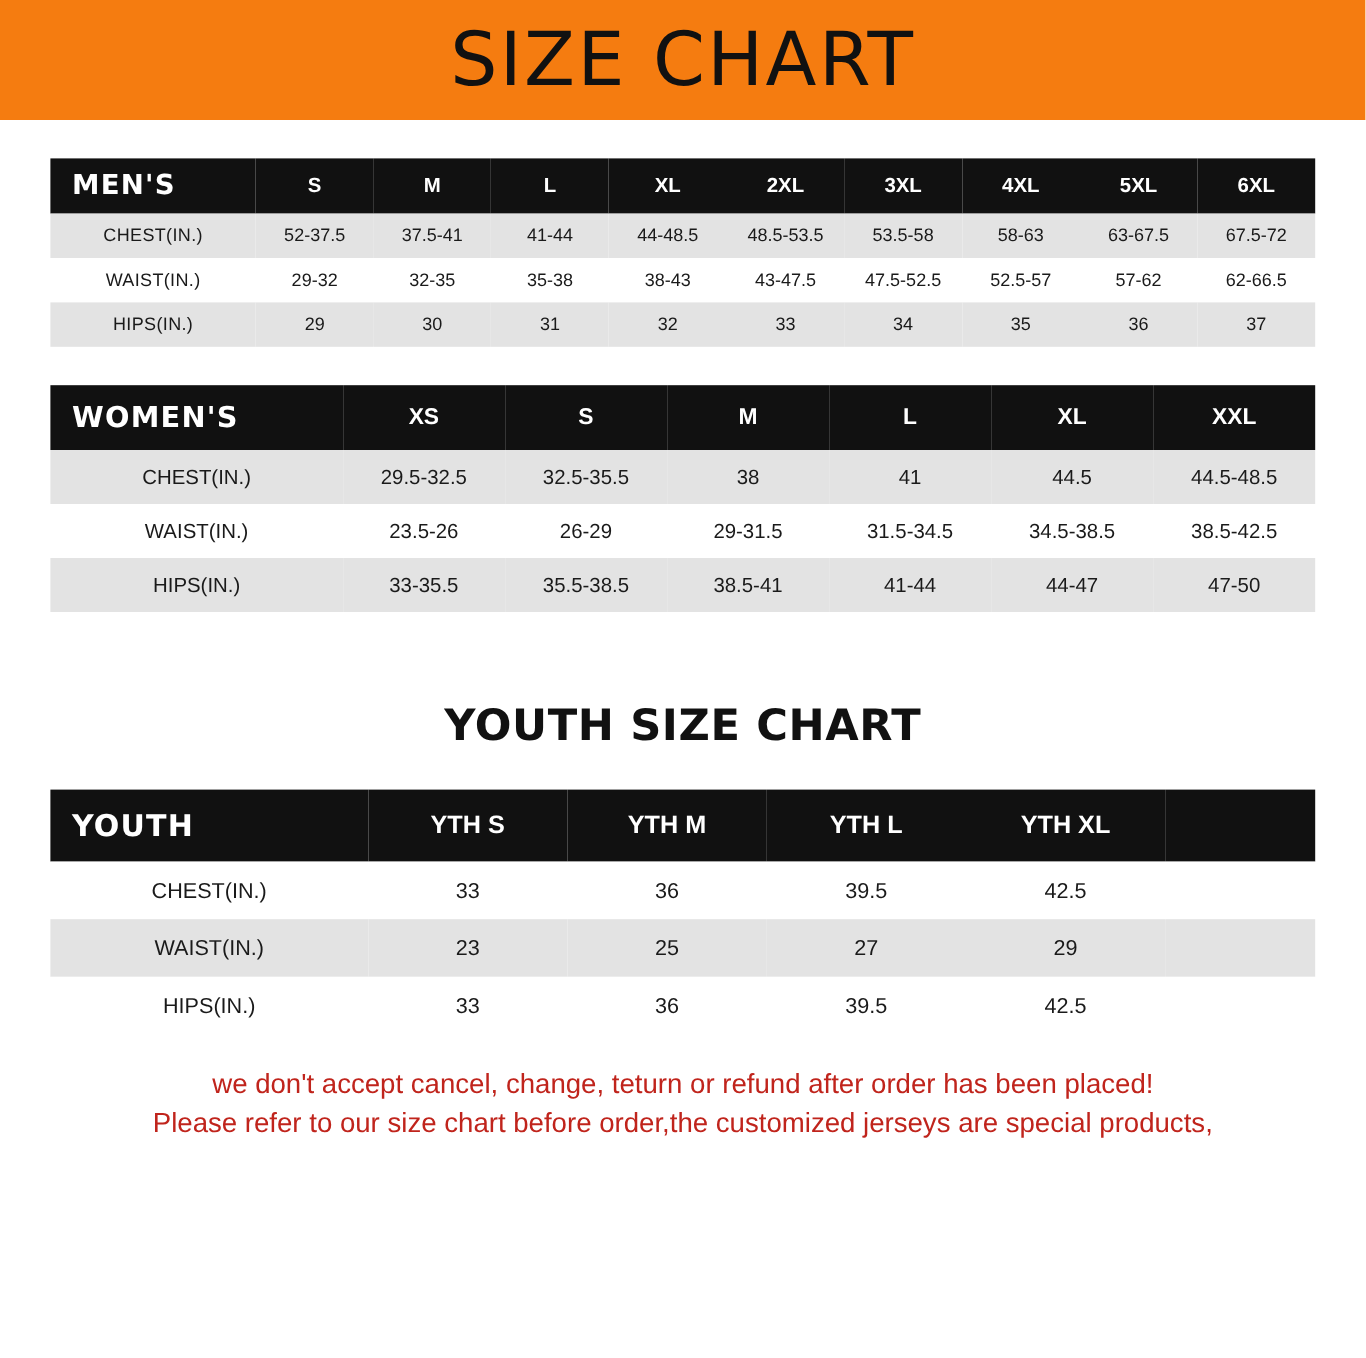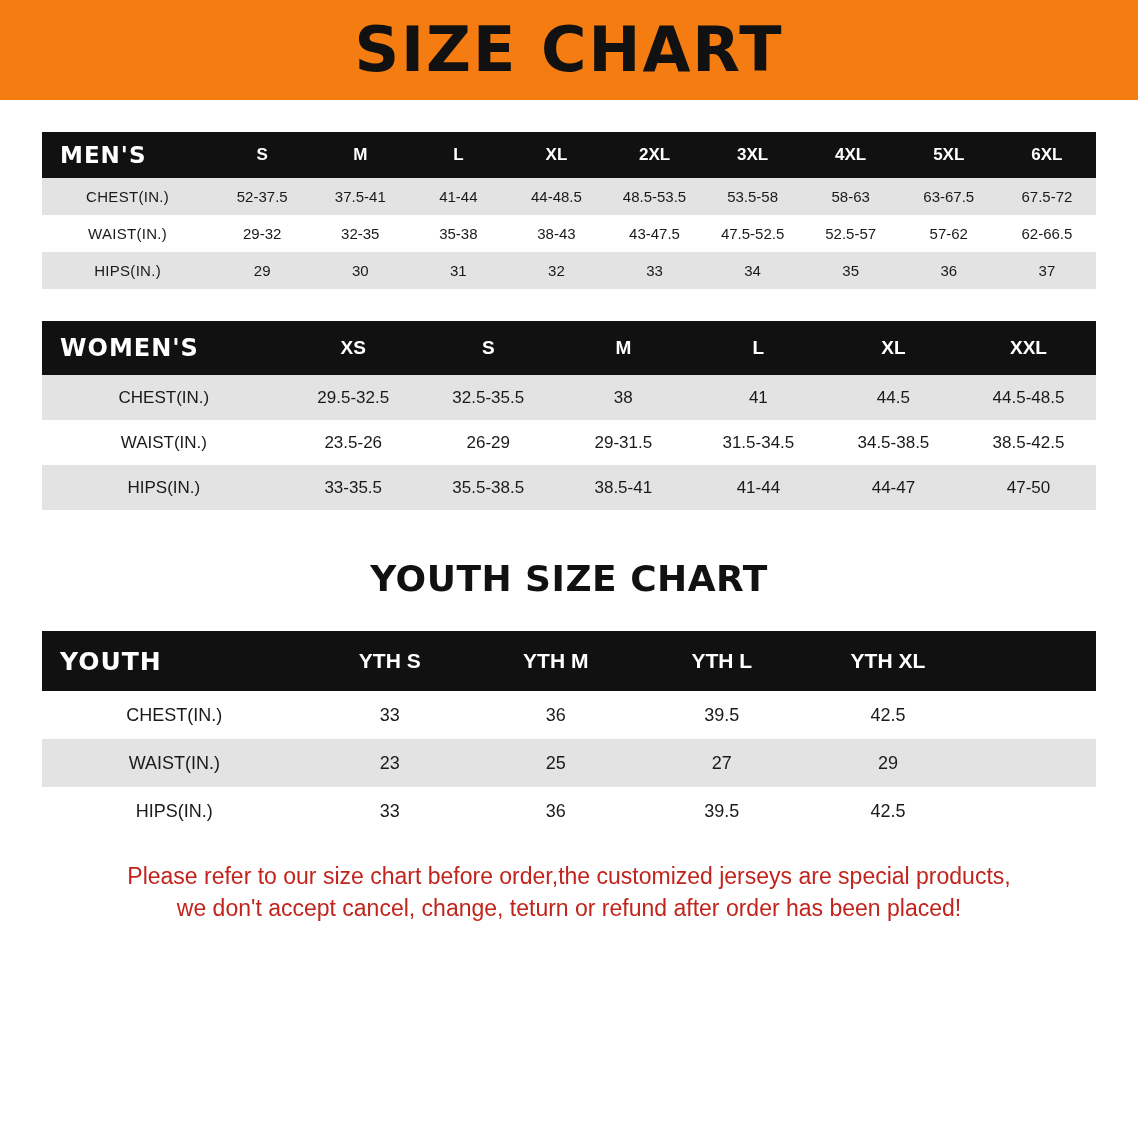--- a/index.html
+++ b/index.html
@@ -23,38 +23,38 @@
   
   .banner {
     background: #f57c10;
     height: 100px;
     display: flex;
     align-items: center;
     justify-content: center;
   }
   .banner-title {
     font-family: "DejaVu Sans", sans-serif;
-    font-weight: bold;
+    font-weight: normal;
     font-size: 62px;
     letter-spacing: 2px;
     color: #111111;
     line-height: 1;
   }
 
   
   .section-title {
     text-align: center;
     font-family: "DejaVu Sans", sans-serif;
     font-weight: bold;
     color: #111111;
     letter-spacing: 0.5px;
   }
   .man-title   { font-size: 34px; margin-top: 26px; margin-bottom: 22px; }
   .women-title { font-size: 34px; margin-top: 36px; margin-bottom: 24px; }
-  .youth-title { font-size: 36px; margin-top: 48px; margin-bottom: 26px; }
+  .youth-title { font-size: 36px; margin-top: 75px; margin-bottom: 26px; }
 
   
   .tbl-wrap {
     padding: 0 42px;
   }
   table.size-table {
     width: 100%;
     border-collapse: collapse;
     table-layout: fixed;
     margin-top: 32px;
@@ -258,17 +258,17 @@
           <td>36</td>
           <td>39.5</td>
           <td>42.5</td>
           <td></td>
         </tr>
       </tbody>
     </table>
   </div>
 
   <div class="note">
+    <span class="line">we don't accept cancel, change, teturn or refund after order has been placed!</span>
     <span class="line">Please refer to our size chart before order,the customized jerseys are special products,</span>
-    <span class="line">we don't accept cancel, change, teturn or refund after order has been placed!</span>
   </div>
 
 </div>
 
 </body></html>

